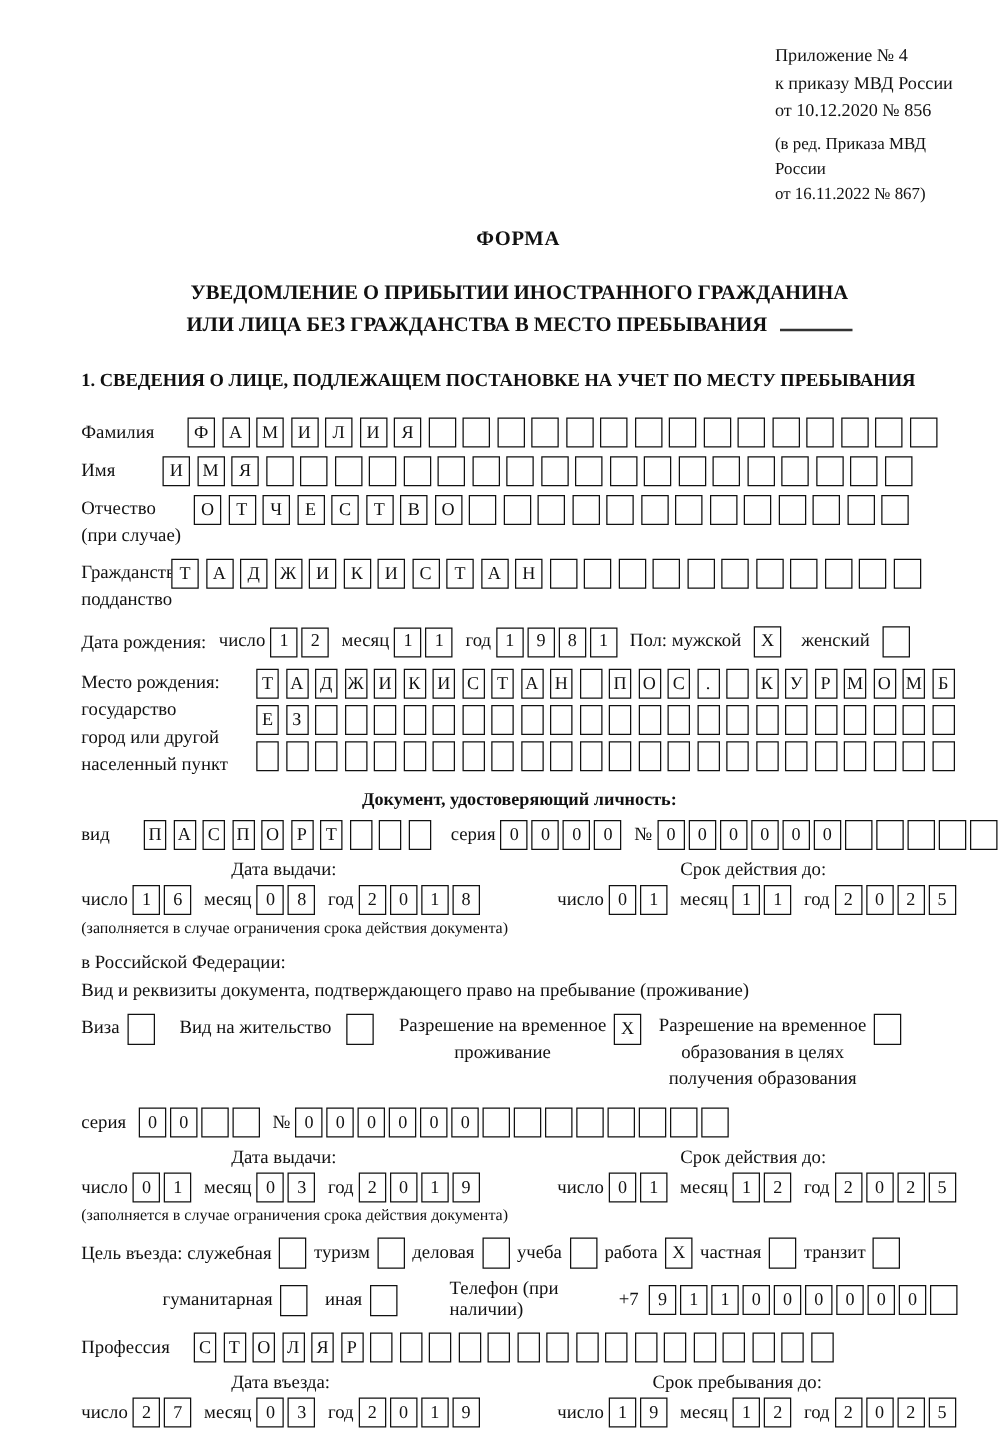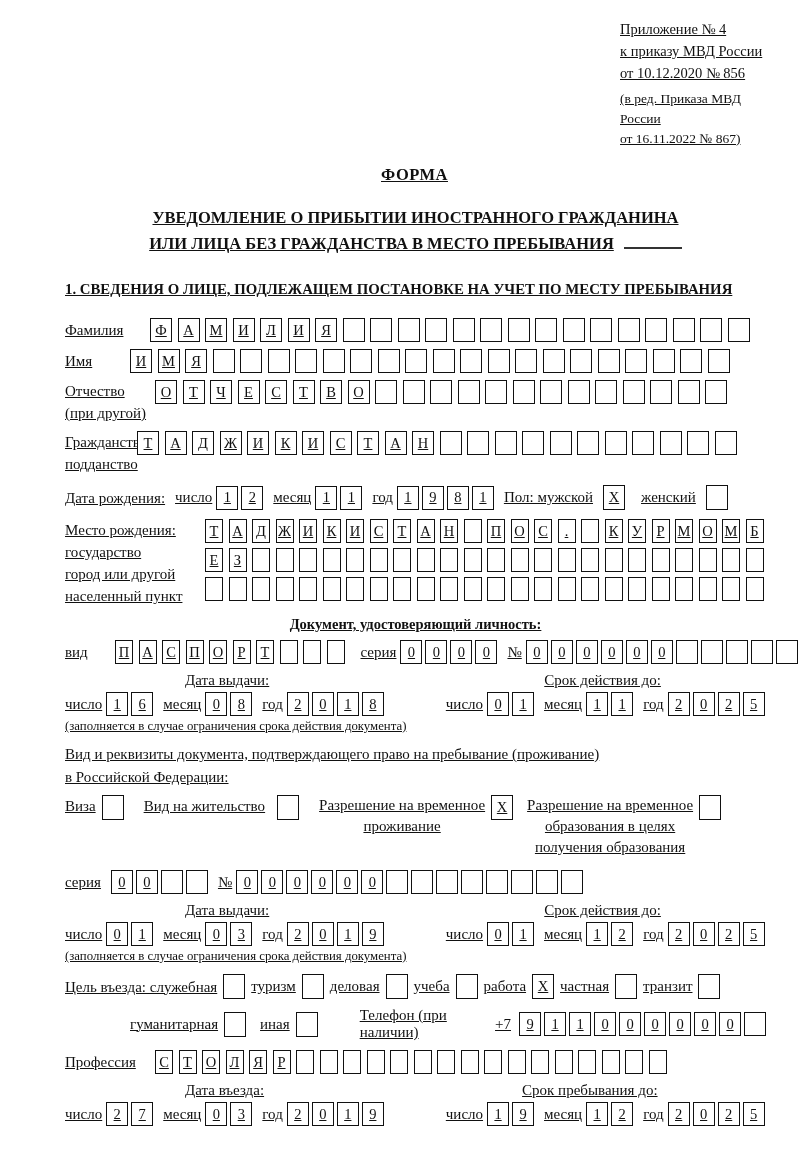--- a/index.html
+++ b/index.html
@@ -1,18 +1,18 @@
 <!DOCTYPE html>
 <html><head>
 <meta charset="utf-8">
 <style>
   html,body{margin:0;padding:0;background:#fff;}
   body{width:800px;height:1163px;overflow:hidden;color:#111;
        font-family:"Liberation Serif","DejaVu Serif",serif;}
-  .page{box-sizing:border-box;width:800px;height:1163px;padding:18px 34px 0 65px;position:relative;text-decoration:underline;}
+  .page{box-sizing:border-box;width:800px;height:1163px;padding:34px 34px 0 65px;position:relative;}
 
   .appendix{margin-left:555px;font-size:14.5px;line-height:22px;}
   .appendix .small{font-size:13.5px;line-height:20px;}
   .appendix .gap{margin-top:5px;}
 
   .forma{margin-top:16px;text-align:center;padding-right:2px;font-weight:bold;font-size:16.5px;letter-spacing:.5px;}
 
   .title{margin-top:20px;text-align:center;font-weight:bold;font-size:16.5px;line-height:26px;}
   .blank-line{display:inline-block;width:58px;border-bottom:2px solid #333;margin-left:10px;vertical-align:baseline;}
 
@@ -119,21 +119,21 @@
         <span class="cell"></span>
         <span class="cell"></span>
         <span class="cell"></span>
         <span class="cell"></span>
       </span>
   </div>
 
   <div class="row top">
     <div class="flabel w90 sublines">
       <div>Отчество</div>
-      <div>(при другой)</div>
+      <div>(при случае)</div>
     </div>
     <span class="cells">
         <span class="cell">О</span>
         <span class="cell">Т</span>
         <span class="cell">Ч</span>
         <span class="cell">Е</span>
         <span class="cell">С</span>
         <span class="cell">Т</span>
         <span class="cell">В</span>
         <span class="cell">О</span>
@@ -373,22 +373,22 @@
     <span class="cells tight">
         <span class="cell">2</span>
         <span class="cell">0</span>
         <span class="cell">2</span>
         <span class="cell">5</span>
       </span>
   </div>
   <div class="note right">(заполняется в случае ограничения срока действия документа)</div>
 
   <div class="intro">
+    <div>в Российской Федерации:</div>
     <div>Вид и реквизиты документа, подтверждающего право на пребывание (проживание)</div>
-    <div>в Российской Федерации:</div>
   </div>
 
   <div class="row top permits">
     <span class="flabel">Виза</span>
     <span class="cell cb"></span>
     <span class="flabel" style="margin-left:14px;">Вид на жительство</span>
     <span class="cell cb" style="margin-left:12px;"></span>
     <div class="opt-multi" style="margin-left:14px;">
       <div>Разрешение на временное</div>
       <div>проживание</div>

